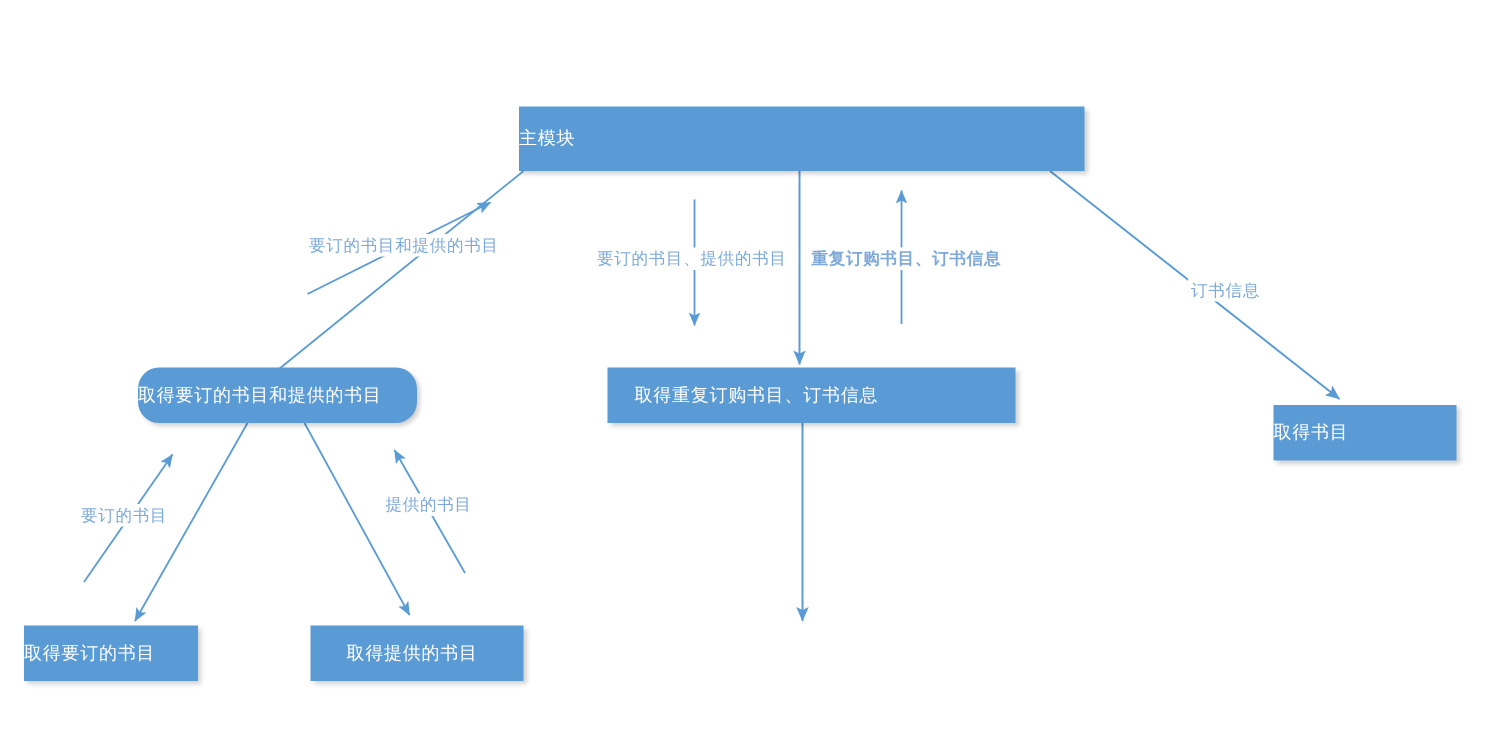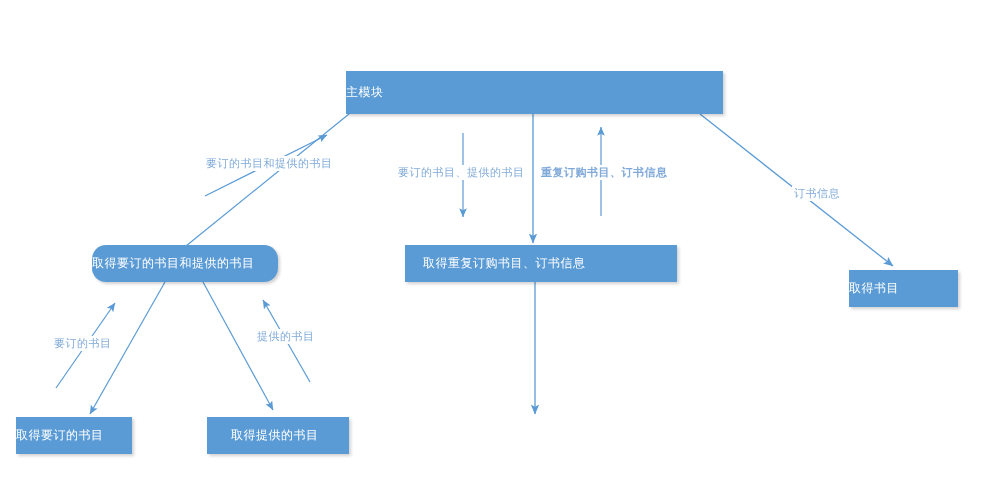--- a/index.html
+++ b/index.html
@@ -73,21 +73,21 @@
   </div>
 
   <div class="node" style="left:92px;top:245px;width:186px;height:37px;border-radius:14px;">
     <span>取得要订的书目和提供的书目</span>
   </div>
 
   <div class="node" style="left:405px;top:245px;width:272px;height:37px;padding-left:18px;">
     <span>取得重复订购书目、订书信息</span>
   </div>
 
-  <div class="node" style="left:849px;top:270px;width:109px;height:37px;">
+  <div class="node" style="left:849px;top:270px;width:122px;height:37px;">
     <span>取得书目</span>
   </div>
 
   <div class="node" style="left:16px;top:417px;width:116px;height:37px;">
     <span>取得要订的书目</span>
   </div>
 
   <div class="node" style="left:207px;top:417px;width:142px;height:37px;padding-left:24px;">
     <span>取得提供的书目</span>
   </div>

